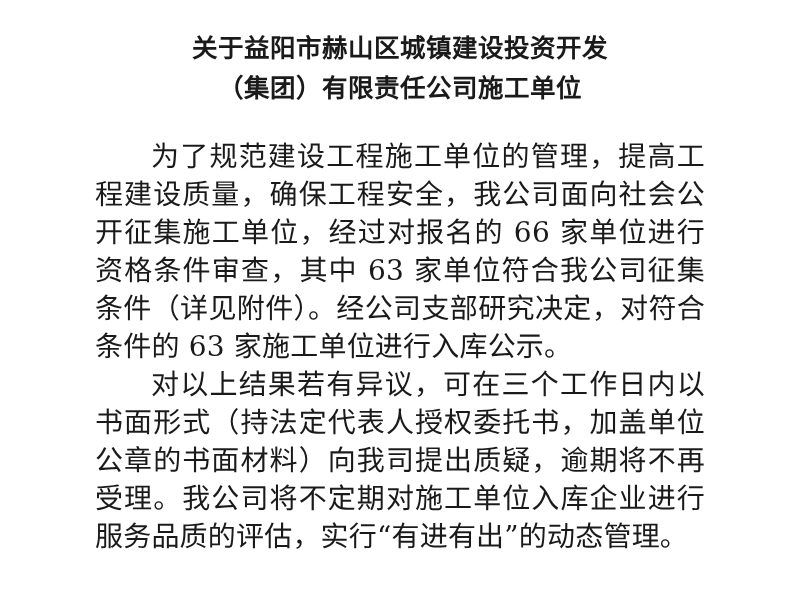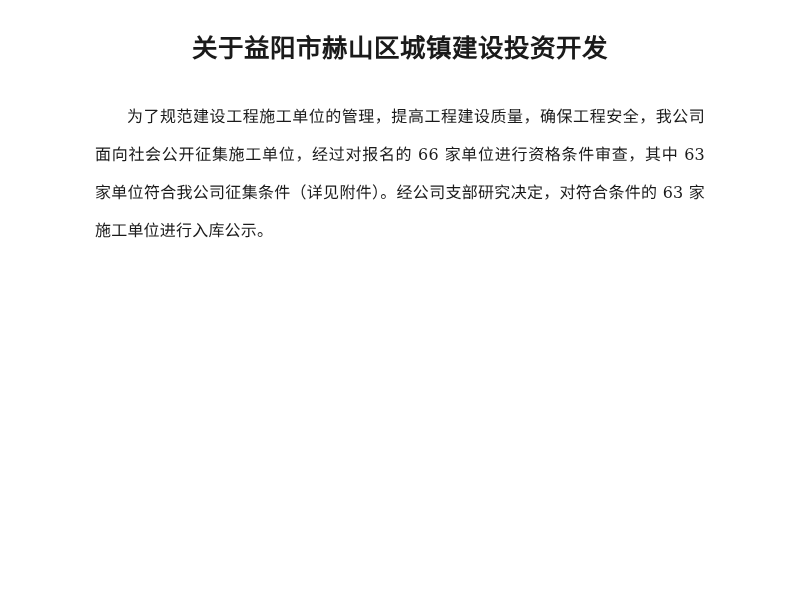--- a/index.html
+++ b/index.html
@@ -32,38 +32,40 @@
     padding-top: 10px;
   }
   .doc-title .title-line {
     display: block;
     white-space: nowrap;
   }
   .body-block {
     margin-top: 30px;
   }
   p.para {
-    font-size: 16px;
+    font-size: 28px;
     line-height: 38px;
     margin: 0;
     text-align: justify;
     text-justify: inter-ideograph;
     text-indent: 2em;
     letter-spacing: 0.2px;
   }
   p.para + p.para {
     margin-top: 0;
   }
 </style>
 </head>
 <body>
 
 <div class="page">
 
   <h1 class="doc-title">
     <span class="title-line">关于益阳市赫山区城镇建设投资开发</span>
+    <span class="title-line">（集团）有限责任公司施工单位</span>
   </h1>
 
   <div class="body-block">
     <p class="para">为了规范建设工程施工单位的管理，提高工程建设质量，确保工程安全，我公司面向社会公开征集施工单位，经过对报名的 66 家单位进行资格条件审查，其中 63 家单位符合我公司征集条件（详见附件）。经公司支部研究决定，对符合条件的 63 家施工单位进行入库公示。</p>
+    <p class="para">对以上结果若有异议，可在三个工作日内以书面形式（持法定代表人授权委托书，加盖单位公章的书面材料）向我司提出质疑，逾期将不再受理。我公司将不定期对施工单位入库企业进行服务品质的评估，实行“有进有出”的动态管理。</p>
   </div>
 
 </div>
 
 </body></html>

